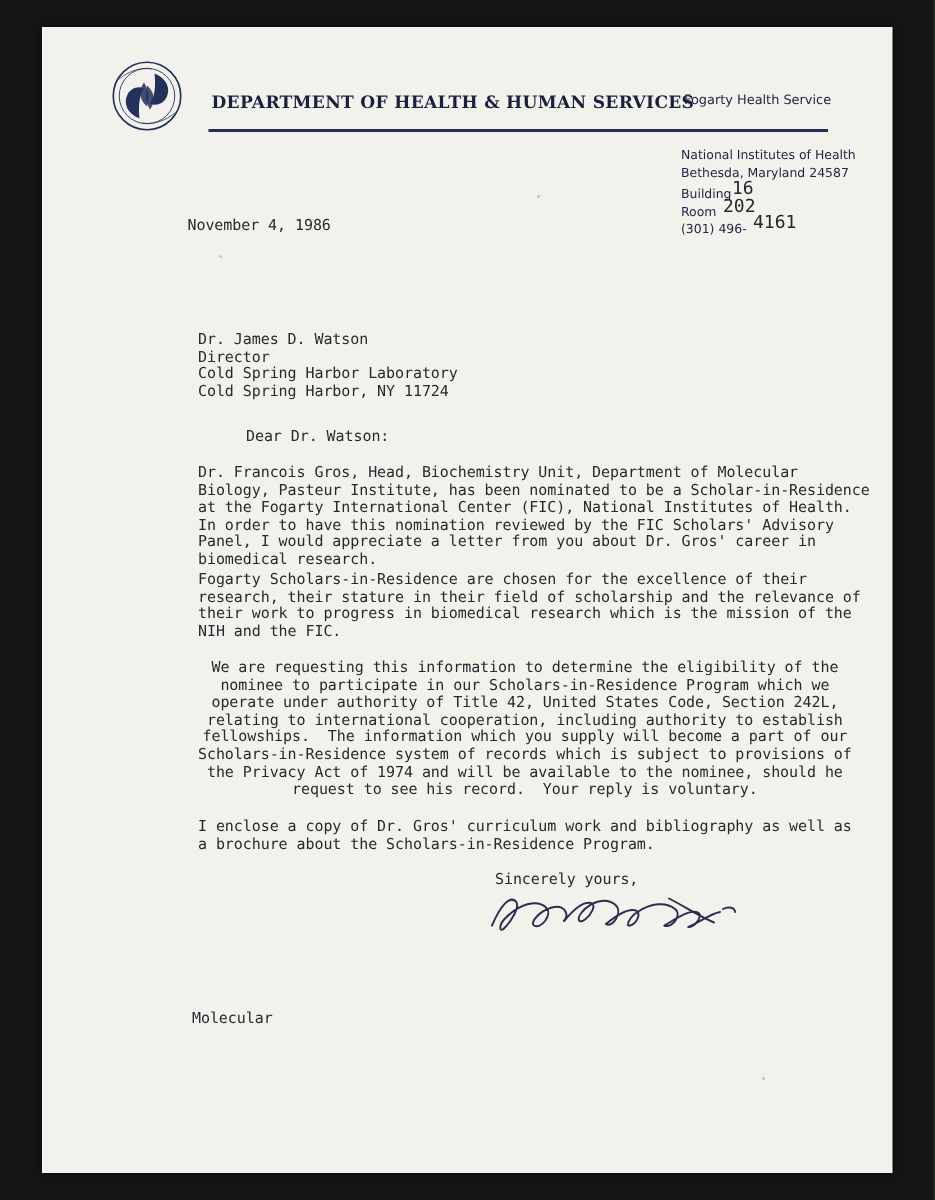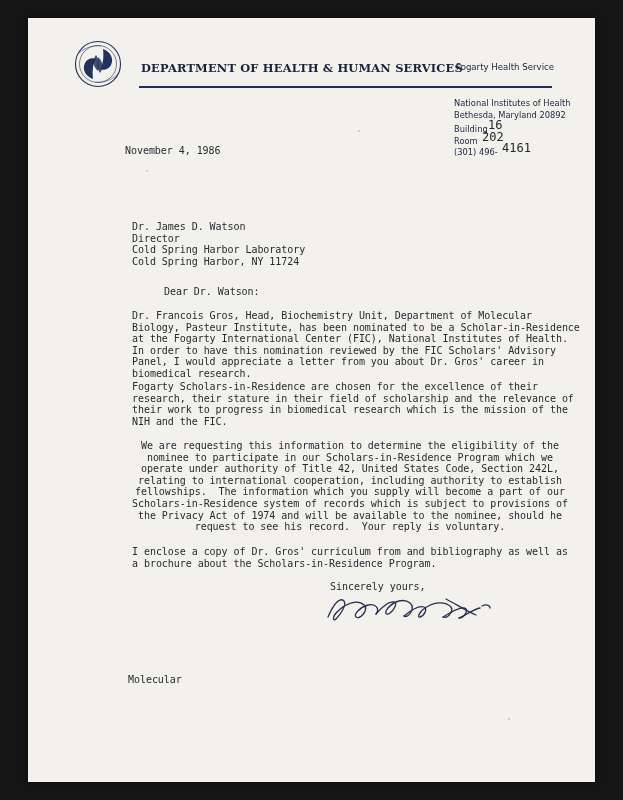--- a/index.html
+++ b/index.html
@@ -157,21 +157,21 @@
         </g>
       </svg>
     </div>
     <div class="lh-title">DEPARTMENT OF HEALTH &amp; HUMAN SERVICES</div>
     <div class="lh-right">Fogarty Health Service</div>
     <div class="lh-rule"></div>
   </div>
 
   <div class="addr-block">
     <div>National Institutes of Health</div>
-    <div>Bethesda, Maryland 20892</div>
+    <div>Bethesda, Maryland 24587</div>
     <div class="addr-row">
       <span class="lbl">Building</span>
       <span class="val typed" style="left:34px;">16</span>
     </div>
     <div class="addr-row">
       <span class="lbl">Room</span>
       <span class="val typed" style="left:28px;">202</span>
     </div>
     <div class="addr-row">
       <span class="lbl">(301) 496-</span>
@@ -197,21 +197,21 @@
 Panel, I would appreciate a letter from you about Dr. Gros' career in
 biomedical research.</div>
   <div class="typed-text para p3">We are requesting this information to determine the eligibility of the
 nominee to participate in our Scholars-in-Residence Program which we
 operate under authority of Title 42, United States Code, Section 242L,
 relating to international cooperation, including authority to establish
 fellowships.  The information which you supply will become a part of our
 Scholars-in-Residence system of records which is subject to provisions of
 the Privacy Act of 1974 and will be available to the nominee, should he
 request to see his record.  Your reply is voluntary.</div>
-  <div class="typed-text para p4">I enclose a copy of Dr. Gros' curriculum from and bibliography as well as
+  <div class="typed-text para p4">I enclose a copy of Dr. Gros' curriculum work and bibliography as well as
 a brochure about the Scholars-in-Residence Program.</div>
 
   <div class="typed-text closing">Sincerely yours,</div>
 
   <div class="signature">
     <svg width="182" height="34" viewBox="0 0 182 34">
       <g fill="none" stroke="#2a2f52" stroke-width="1.3" stroke-linecap="round">
         <path d="M4 24 C10 10 16 4 20 8 C23 12 16 22 12 26 C9 29 8 24 13 19 C22 10 34 6 40 12 C45 17 36 27 32 24 C29 22 36 14 44 12 C52 10 56 16 52 21"></path>
         <path d="M52 21 C58 14 64 8 70 9 C74 10 70 17 66 20 C62 23 60 20 64 15 C70 8 80 5 86 10 C92 15 84 26 80 23"></path>
         <path d="M80 23 C86 18 94 12 100 14 C104 16 100 23 96 24 C93 25 95 19 101 15 C110 9 120 8 126 13 C131 17 124 26 119 24"></path>

